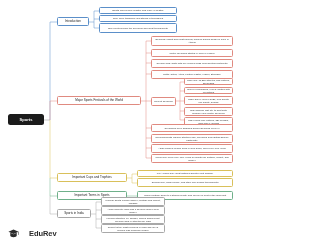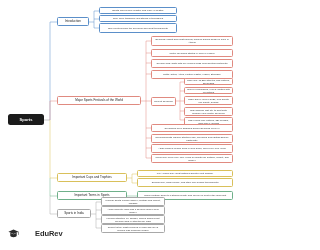--- a/index.html
+++ b/index.html
@@ -43,21 +43,21 @@
   .b-yellow{border-color:#d9c05a;}
   .b-green{border-color:#6fb08a;}
   .b-gray{border-color:#a8a8a8;}
 
   .l1{font-size:3px;color:#222;}
 
   
   #logo{
     position:absolute;
     left:8px;top:228px;
-    display:flex;align-items:center;gap:16px;
+    display:flex;align-items:center;gap:10px;
   }
   #logo .cap{width:11px;height:11px;display:block;}
   #logo .wordmark{
     font-size:7.5px;font-weight:bold;color:#2b2b2b;
     letter-spacing:-0.01em;
   }
 </style>
 </head>
 <body>
 

